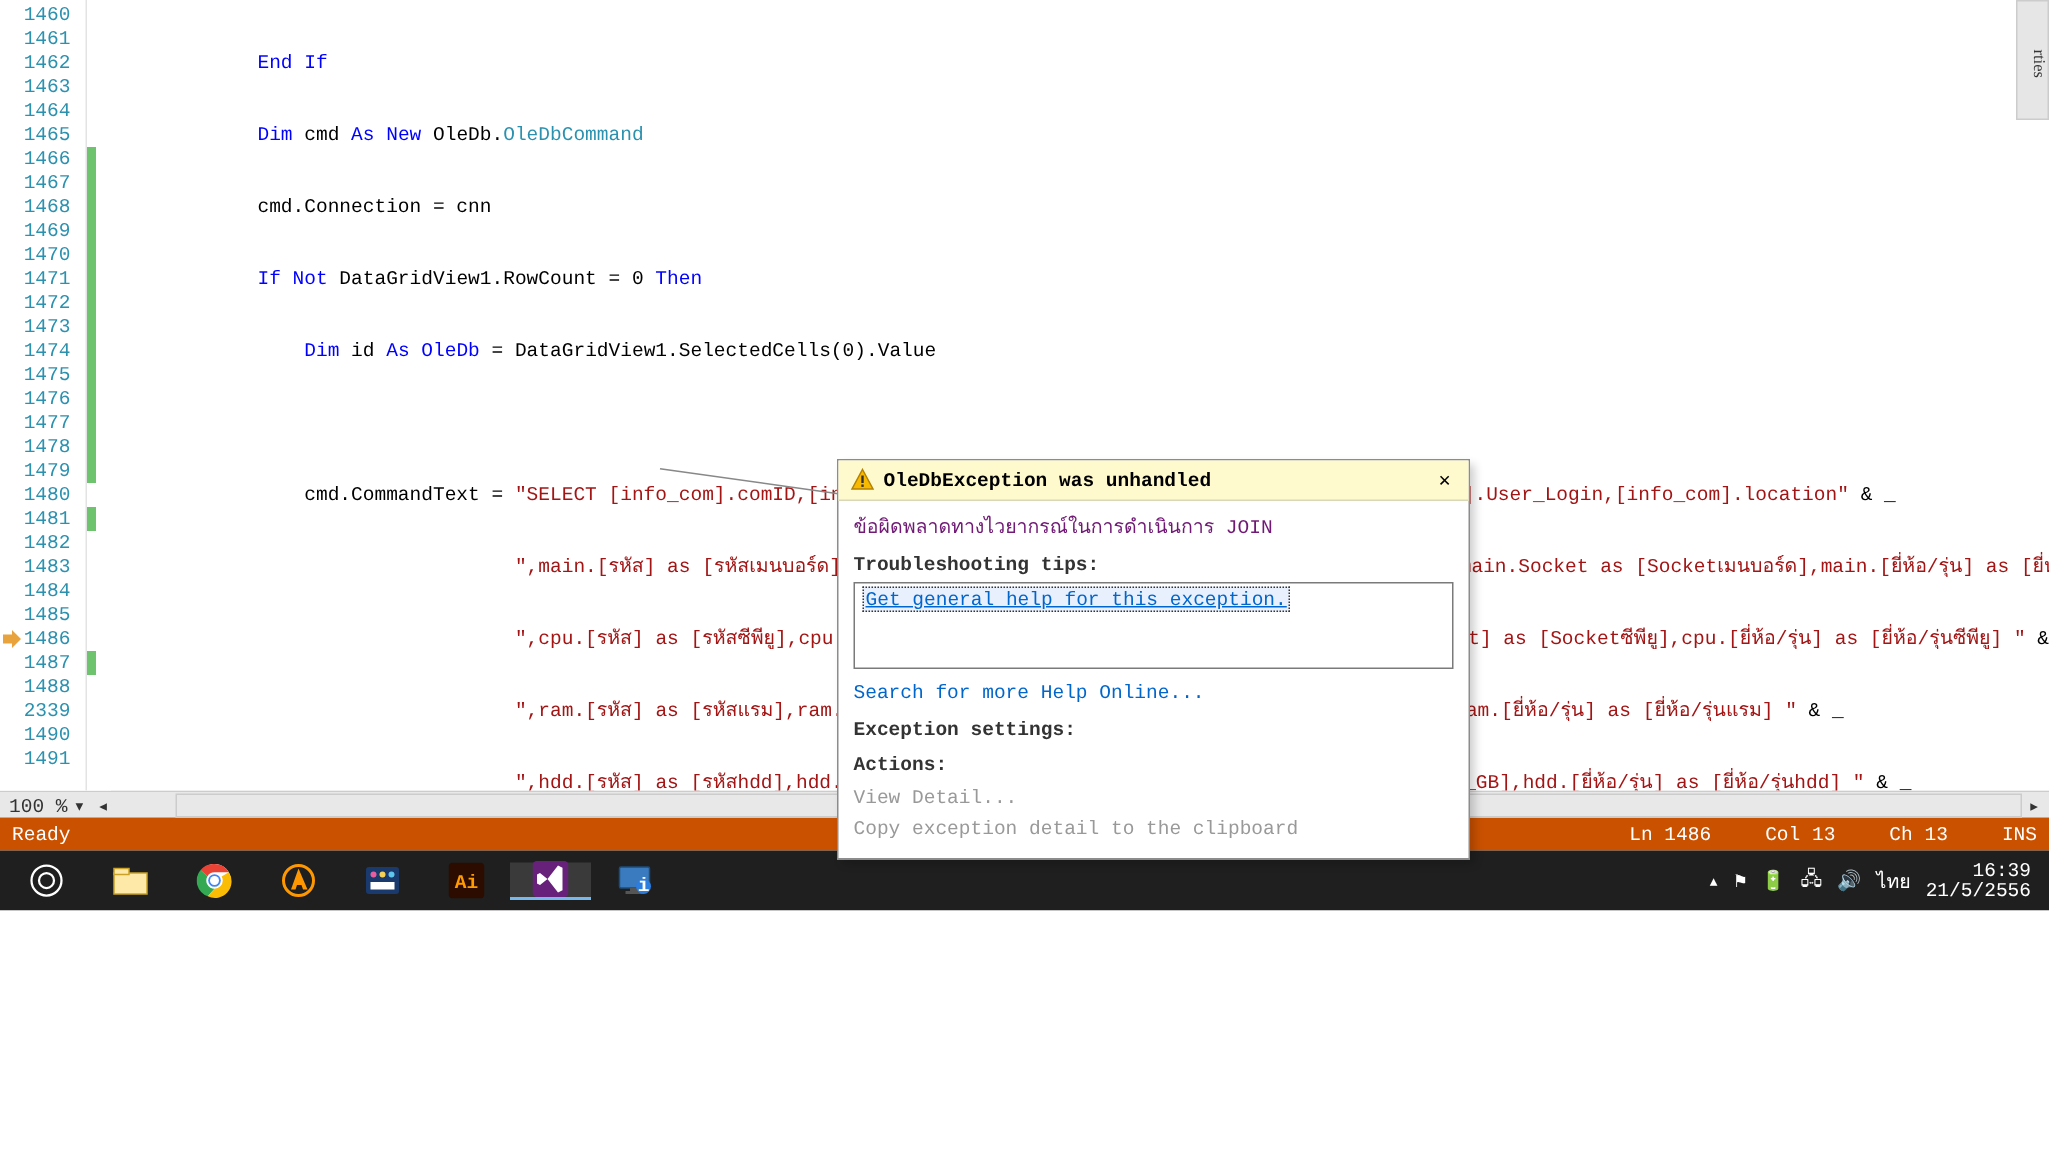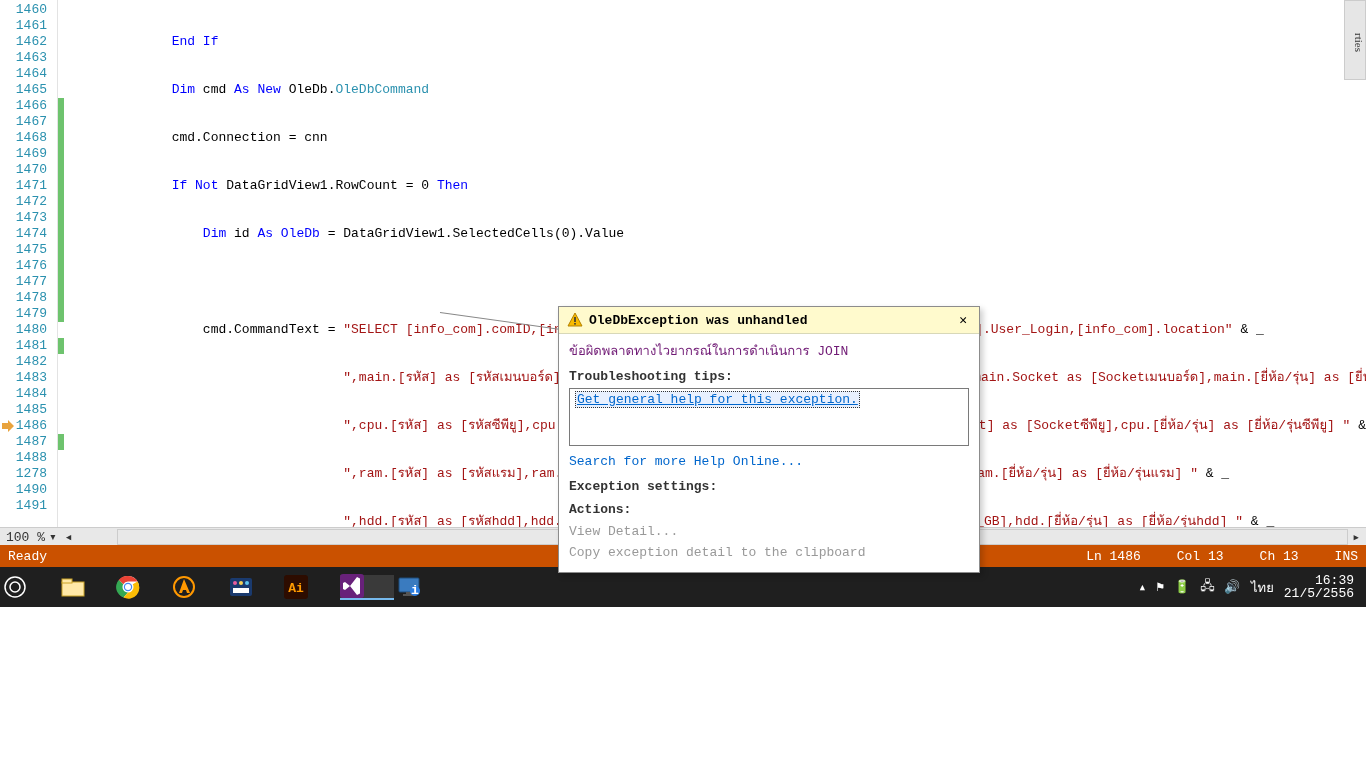--- a/index.html
+++ b/index.html
@@ -31,21 +31,21 @@
 .lnk-dis{color:#999}
 .chkrow{padding:3px 0}
 .chkrow input{margin-right:6px;vertical-align:middle}
 .leader{position:absolute;left:440px;top:312px;width:120px;height:1px;border-top:1px solid #888;transform:rotate(8deg);transform-origin:left}
 .zoom-bar{height:18px;background:#e8e8e8;border-top:1px solid #ccc;display:flex;align-items:flex-end;font-family:'Segoe UI';font-size:11px;padding:0 6px;width:1366px;gap:4px;color:#333}
 .hscroll{height:16px;background:#e8e8e8;margin-left:40px;flex:1;border:1px solid #ccc}
 .status{height:22px;background:#ca5100;color:#fff;display:flex;align-items:center;font-family:'Segoe UI';font-size:12px;padding:0 8px;width:1366px}
 .status .sp{flex:1}
 .status span{margin-right:36px}
 .taskbar{height:40px;background:#1f1f1f;display:flex;align-items:center;width:1366px;padding:0 4px;gap:2px}
-.tb-btn{width:54px;height:25px;display:flex;align-items:center;cursor:pointer}
+.tb-btn{width:54px;height:25px;display:flex;align-items:center;justify-content:center;cursor:pointer}
 .tb-btn.active{background:#3a3a3a;border-bottom:2px solid #76b9ed}
 .tb-sp{flex:1}
 .tray{display:flex;align-items:center;gap:10px;color:#fff;font-family:'Segoe UI';font-size:11px;padding-right:8px}
 .tray .clock{text-align:right;line-height:13px}
 .tray-ico{color:#fff;font-size:13px}
 </style>
 </head>
 <body>
 
 <div class="editor-wrap">
@@ -72,21 +72,21 @@
       <div>1479</div>
       <div>1480</div>
       <div>1481</div>
       <div>1482</div>
       <div>1483</div>
       <div>1484</div>
       <div>1485</div>
       <div>1486</div>
       <div>1487</div>
       <div>1488</div>
-      <div>1278</div>
+      <div>2339</div>
       <div>1490</div>
       <div>1491</div>
     </div>
   <div class="margin">
     <div class="change-bar" style="top:98px;height:224px"></div>
     <div class="change-bar" style="top:338px;height:16px"></div>
     <div class="change-bar" style="top:434px;height:16px"></div>
     <svg class="bp-arrow" style="top:420px" viewBox="0 0 12 12">
         <path fill="#e8a33d" d="M0 3h6V0l6 6-6 6V9H0z"></path>
       </svg>

